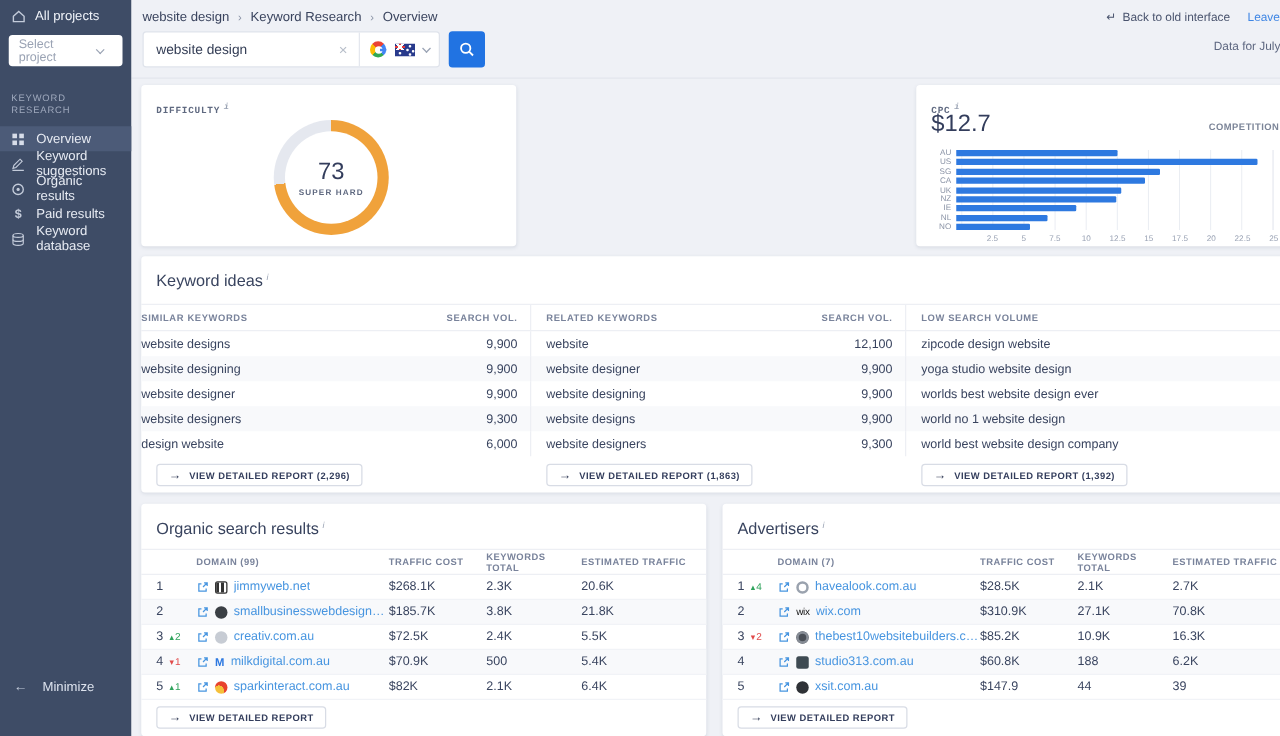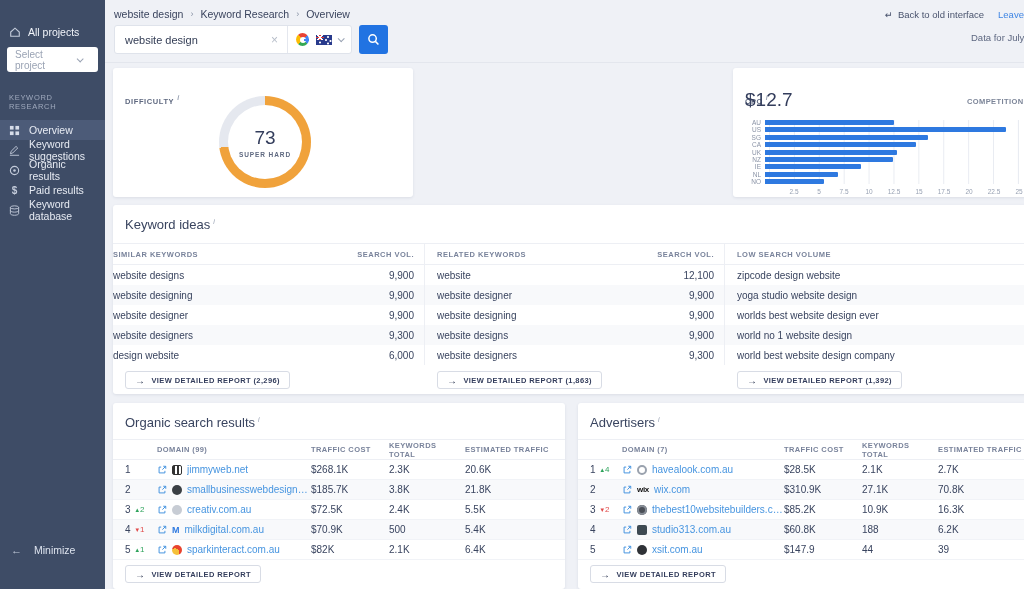--- a/index.html
+++ b/index.html
@@ -1,21 +1,21 @@
 <!DOCTYPE html>
 <html><head>
 <meta charset="utf-8">
 <style>
   * { margin:0; padding:0; box-sizing:border-box; }
   html,body { width:1024px; height:589px; overflow:hidden; }
   body { font-family:"Liberation Sans","DejaVu Sans",sans-serif; background:#EFF1F6; position:relative; }
 
   
   .sidebar { position:absolute; left:0; top:0; width:105px; height:589px; background:#3E4C66; z-index:5; }
-  .sb-all { display:flex; align-items:center; gap:7px; padding:26px 9px 6px; color:#F1F4FA; font-size:10.5px; cursor:pointer; }
+  .sb-all { display:flex; align-items:center; gap:7px; padding:7px 9px 6px; color:#F1F4FA; font-size:10.5px; cursor:pointer; }
   .sb-select { margin:3px 7px 0; background:#fff; border-radius:3px; height:25px; display:flex; align-items:center; justify-content:space-between; padding:0 8px; font-size:10px; color:#9AA3B4; cursor:pointer; }
   .sb-section { margin-top:21px; padding:0 9px; font-size:7.5px; letter-spacing:.7px; color:#9FA9BD; }
   .sb-items { margin-top:9px; }
   .sb-item { display:flex; align-items:center; gap:9px; height:20px; padding:0 9px; font-size:10.5px; color:#E7EBF3; cursor:pointer; }
   .sb-item.selected { background:#4C5B78; }
   .side-ico { flex:none; }
   .side-ico-txt { width:11px; text-align:center; color:#C3CBDA; font-size:10px; font-weight:bold; flex:none; }
   .sb-min { position:absolute; bottom:33px; left:0; display:flex; align-items:center; gap:12px; padding:0 11px; font-size:10.5px; color:#DDE3EE; cursor:pointer; }
   .sb-min .arr { color:#C3CBDA; font-size:11px; }
 
@@ -44,21 +44,21 @@
       linear-gradient(135deg,transparent 43%,#fff 43% 57%,transparent 57%),
       linear-gradient(to right,transparent 40%,#E23B3B 40% 60%,transparent 60%),
       linear-gradient(to bottom,transparent 32%,#E23B3B 32% 68%,transparent 68%); }
   .flag i { position:absolute; width:1.6px; height:1.6px; background:#fff; border-radius:50%; right:3.5px; top:1.5px;
     box-shadow:-2px 3px 0 #fff, 2.5px 4px 0 #fff, 0 6.5px 0 #fff, -8px 5.5px 0 #fff; }
   .search-btn { position:absolute; left:254px; top:25px; width:29px; height:29px; background:#2173E2; border:none; border-radius:3px; cursor:pointer; display:flex; align-items:center; justify-content:center; }
   .hdr-line { position:absolute; top:62px; left:0; width:940px; height:1px; background:#E3E6ED; }
 
   
   .card { position:absolute; background:#fff; border-radius:3px; box-shadow:0 1px 3px rgba(40,55,90,.10); }
-  .card-label { position:absolute; top:26px; left:12px; font-size:7.5px; letter-spacing:.6px; color:#5F6980; font-weight:bold; }
+  .card-label { position:absolute; top:14px; left:12px; font-size:7.5px; letter-spacing:.6px; color:#5F6980; font-weight:bold;font-family:Liberation Mono, monospace; }
   .inf { display:inline-block; margin-left:3px; color:#9AA3B4; font-size:7px; font-style:italic; vertical-align:super; cursor:pointer; }
   .inf::after { content:"i"; }
 
   #card-difficulty { left:8px; top:68px; width:300px; height:129px; }
   .gauge { position:absolute; left:106px; top:28px; width:92px; height:92px; border-radius:50%; }
   .gauge-inner { position:absolute; inset:9px; background:#fff; border-radius:50%; display:flex; flex-direction:column; align-items:center; justify-content:center; gap:2px; }
   .gauge-val { font-size:19px; color:#333D5C; }
   .gauge-rating { font-size:6.5px; letter-spacing:.9px; color:#5F6980; font-weight:bold; }
 
   #card-volume { left:318px; top:68px; width:300px; height:129px; }
@@ -110,21 +110,21 @@
   .chg .tri { font-size:7px; }
   .domain { color:#4795E0; cursor:pointer; text-decoration:none; white-space:nowrap; overflow:hidden; text-overflow:ellipsis; }
   .ext { flex:none; cursor:pointer; }
   .fav { width:10px; height:10px; display:inline-block; border-radius:2px; flex:none; }
   .fav-jimmy { background:repeating-linear-gradient(90deg,#333 0 2px,#fff 2px 4px); border:1px solid #333; }
   .fav-sbwd { border-radius:50%; background:#3A3F44; }
   .fav-creativ { border-radius:50%; background:#C7CCD4; }
   .fav-milk { width:auto; color:#2E79E0; font-weight:bold; font-size:9px; line-height:10px; }
   .fav-spark { border-radius:50%; background:radial-gradient(circle at 30% 75%,#F5C03A 0 40%,#E8432E 41% 100%); }
   .fav-have { border-radius:50%; background:#fff; border:2px solid #9AA2AE; }
-  .fav-wix { width:auto; color:#111; font-weight:bold; font-size:8px; letter-spacing:-.3px; line-height:10px; }
+  .fav-wix { width:auto; color:#111; font-weight:normal; font-size:8px; letter-spacing:-.3px; line-height:10px; }
   .fav-best10 { border-radius:50%; background:#4A4F57; box-shadow:inset 0 0 0 2px #878D96; }
   .fav-studio { background:#3E4A52; }
   .fav-xsit { border-radius:50%; background:#2F3237; }
   .t-btn { top:162px; left:12px; }
 </style>
 </head>
 <body>
 
 <div class="sidebar">
   <div class="sb-all">

